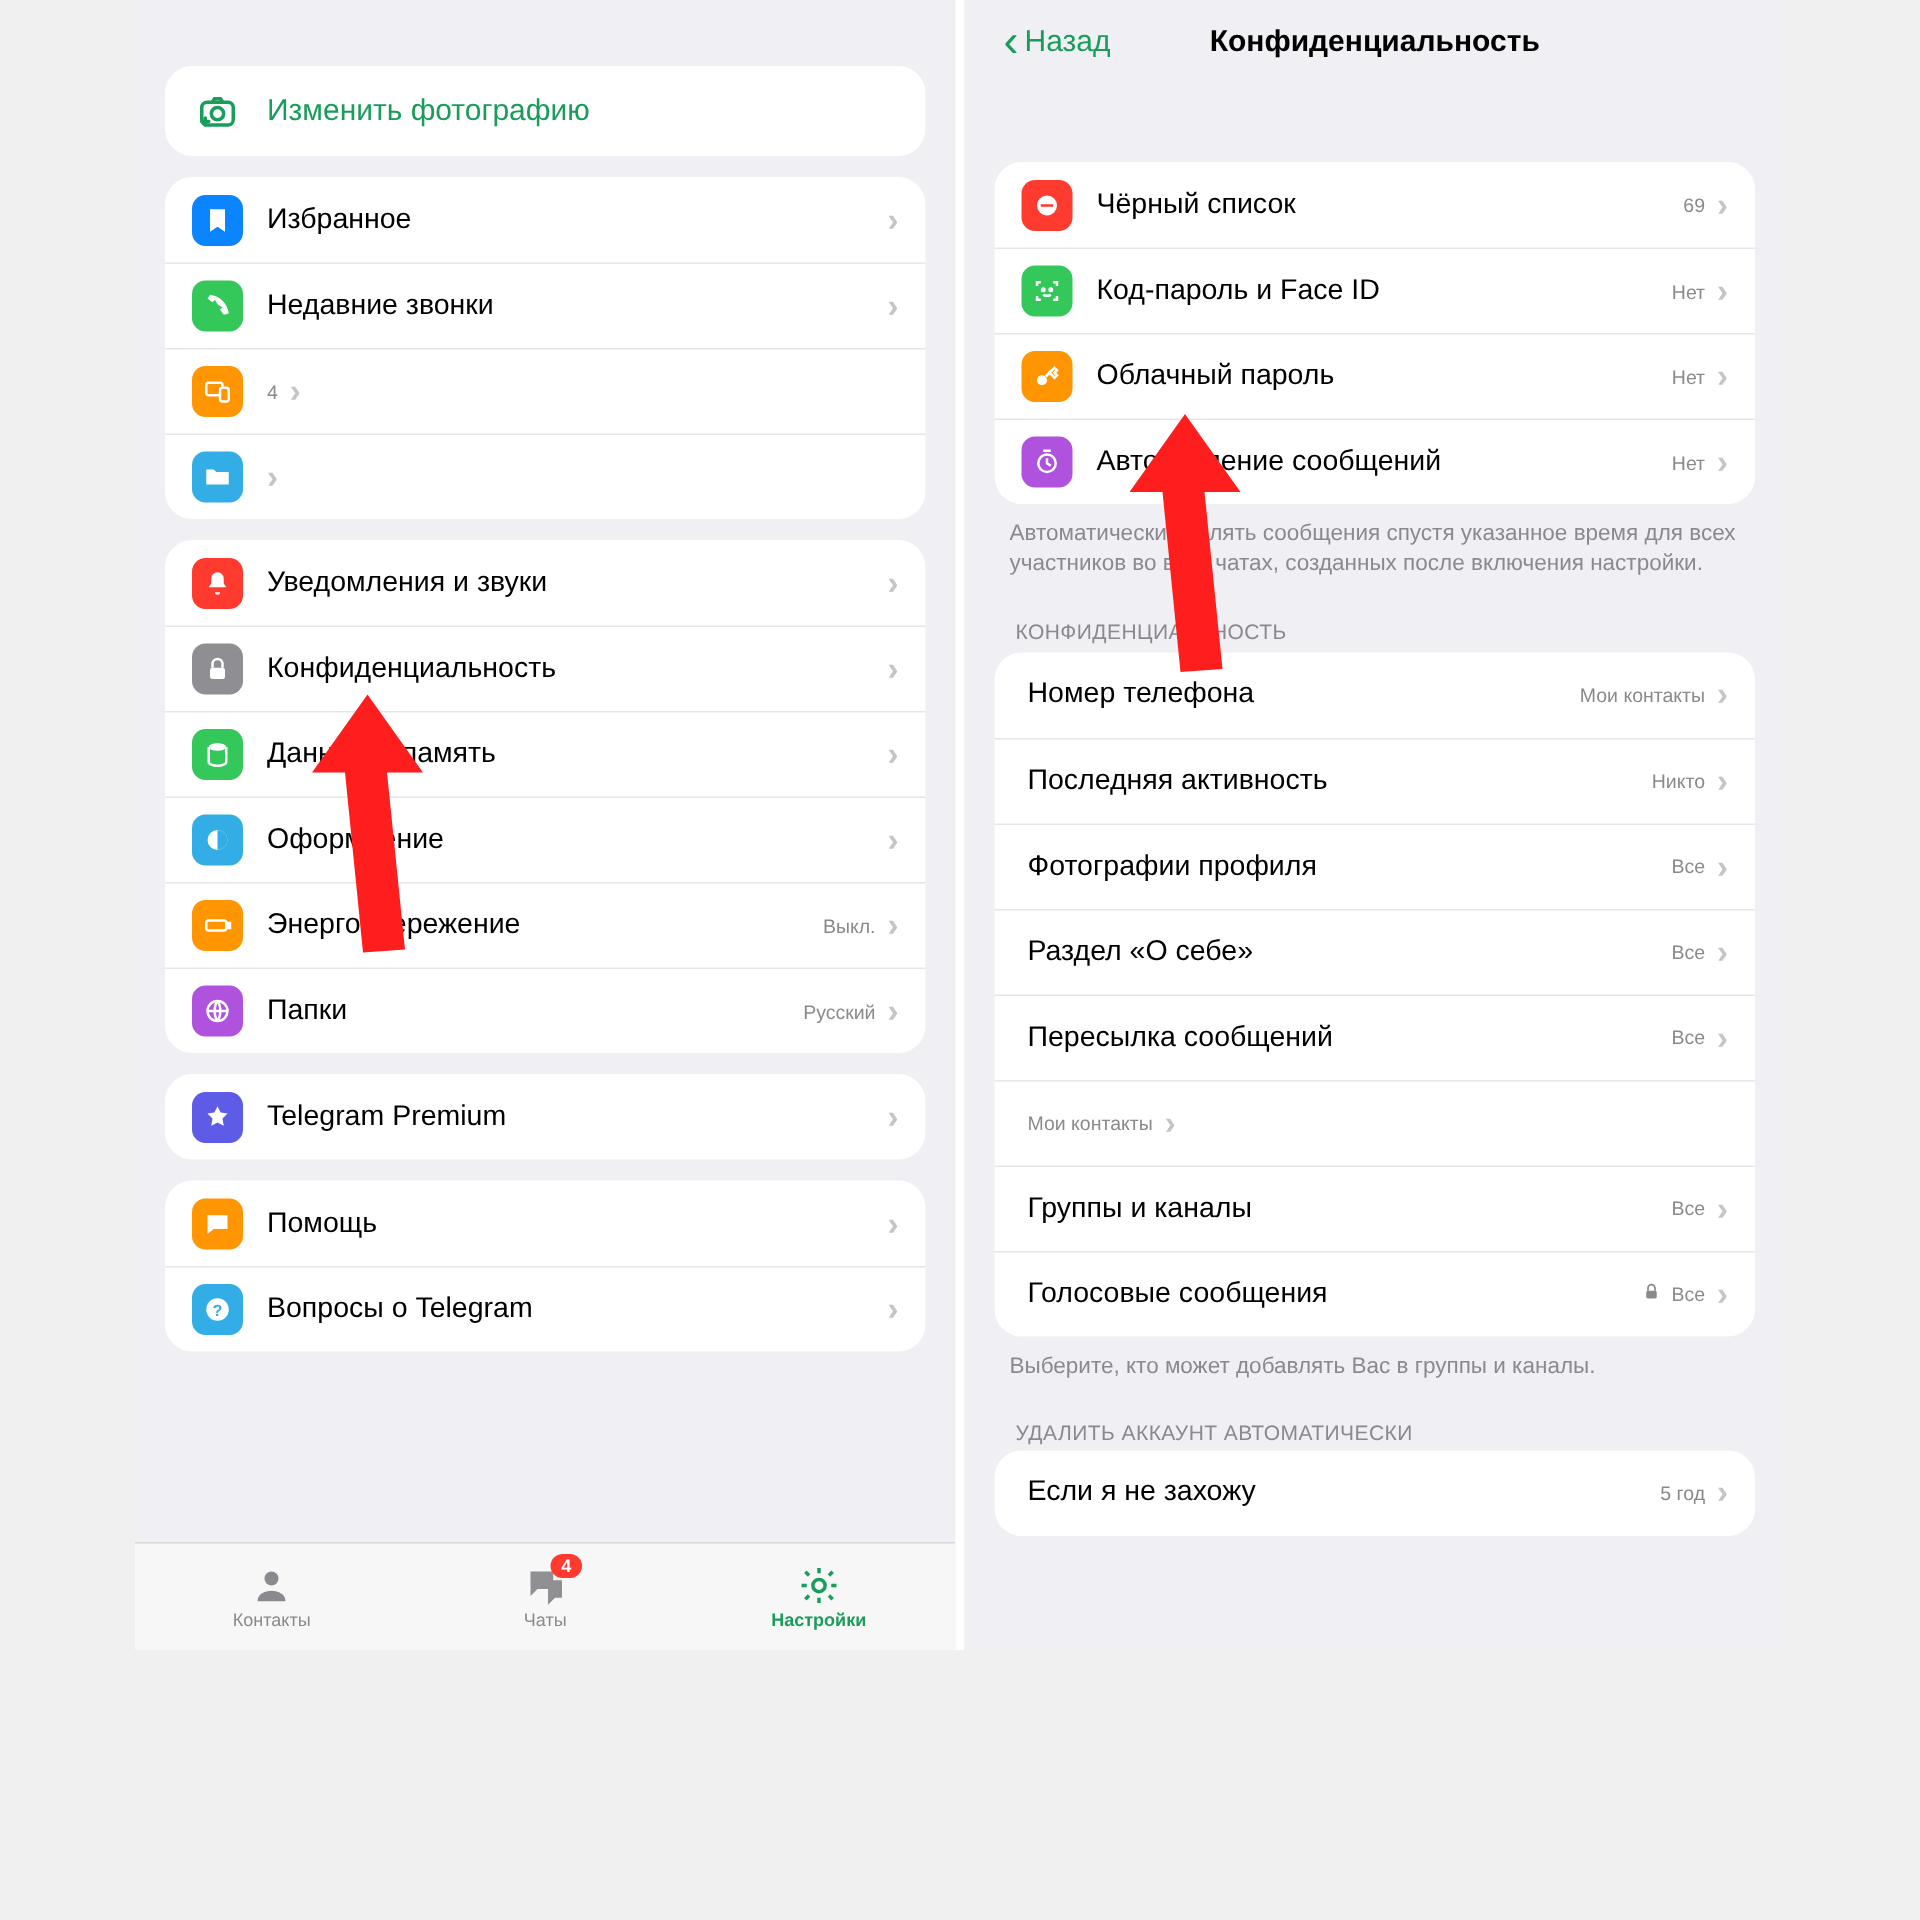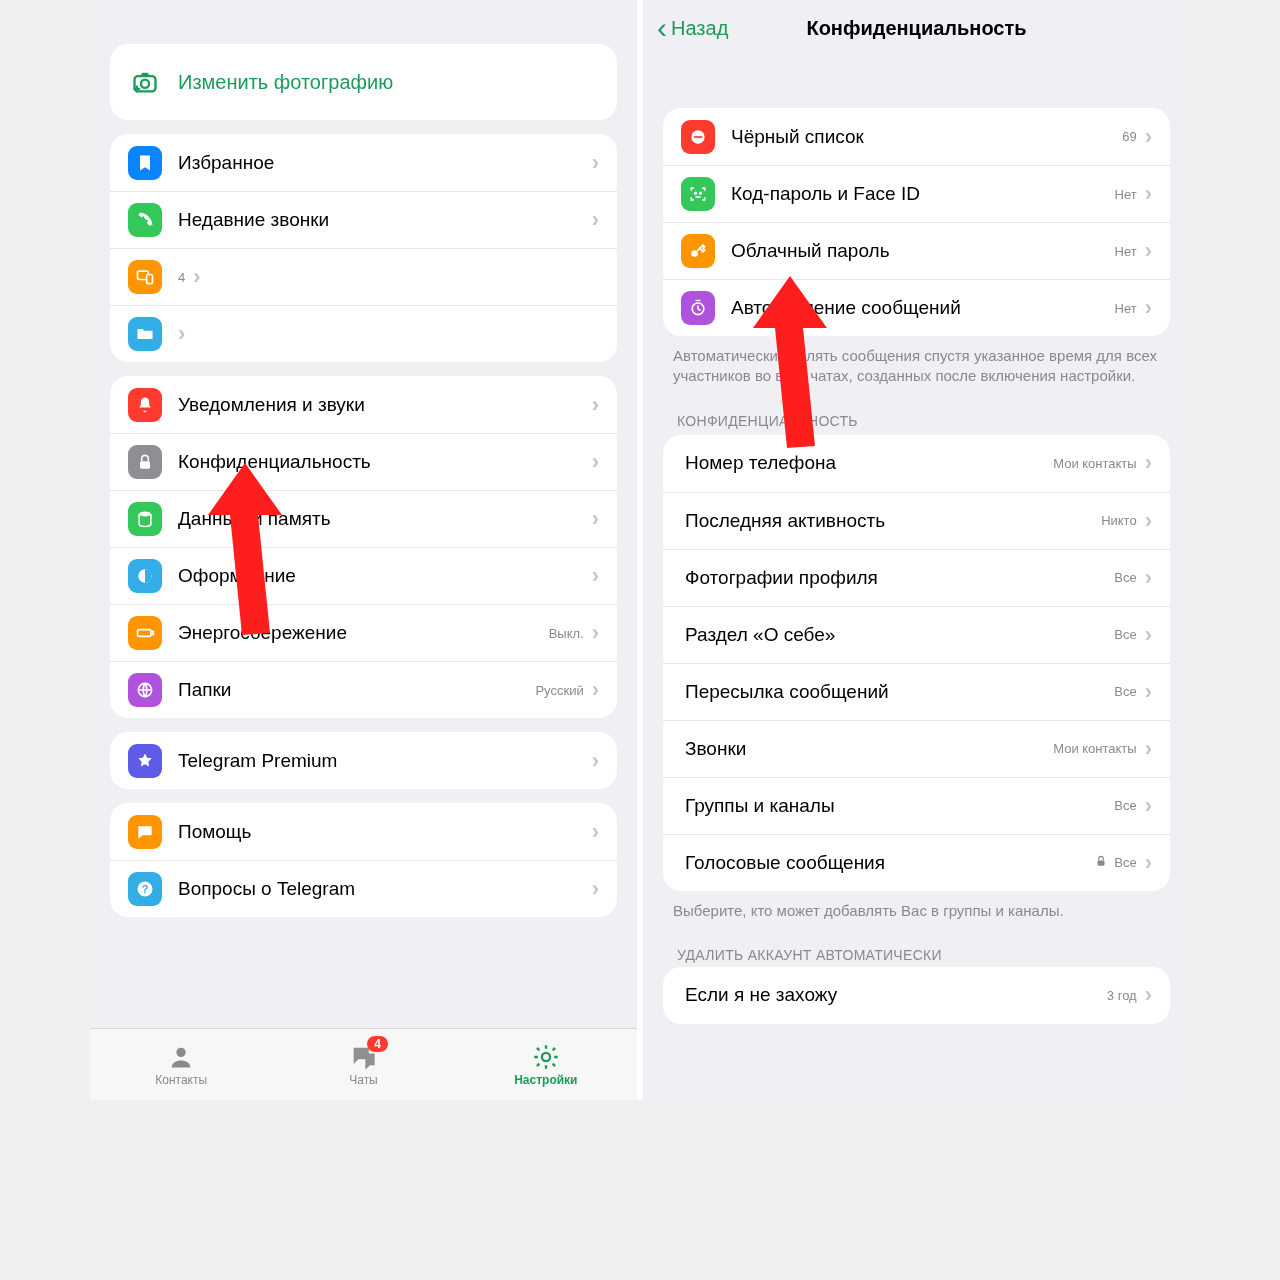--- a/index.html
+++ b/index.html
@@ -13,25 +13,25 @@
   .group{background:#ffffff;border-radius:18px;margin:14px 20px 0 20px;overflow:hidden;}
   .row{display:flex;align-items:center;height:57px;padding:0 18px;border-top:1px solid #e6e6e8;cursor:pointer;}
   .group .row:first-child{border-top:none;}
   .row .app-icon{width:34px;height:34px;border-radius:9px;margin-right:16px;flex:none;display:flex;align-items:center;justify-content:center;color:#fff;}
   .row .label{flex:1;font-size:19px;color:#000;}
   .row .value{font-size:13px;color:#8a8a8e;margin-right:8px;display:flex;align-items:center;gap:6px;}
   .row .chev{color:#c5c5c7;font-size:22px;font-weight:600;}
   .row.no-icon .label{margin-left:0;}
   .row.no-icon{padding-left:22px;}
   
-  .group-top .row{height:76px;}
+  .group-top .row{height:60px;}
   .group-top .label{color:#1a9c5a;font-size:20px;}
   .group-top .app-icon{background:none;color:#1a9c5a;width:34px;height:34px;}
   
-  .hdr{display:flex;align-items:center;height:56px;padding:0 14px;position:relative;}
+  .hdr{display:flex;align-items:center;height:56px;padding:0 26px;position:relative;}
   .hdr .back{color:#1a9c5a;font-size:20px;display:flex;align-items:center;gap:4px;cursor:pointer;}
   .hdr .title{position:absolute;left:0;right:0;text-align:center;font-size:20px;font-weight:600;pointer-events:none;}
   
   .sect-h{font-size:14px;color:#8a8a8e;letter-spacing:.3px;margin:26px 34px 2px 34px;text-transform:uppercase;}
   .sect-f{font-size:15px;color:#8a8a8e;margin:10px 30px 0 30px;line-height:1.35;}
   
   .tabbar{position:absolute;bottom:0;left:0;right:0;height:72px;background:#f7f7f8;border-top:1px solid #d6d6d8;display:flex;}
   .tab{flex:1;display:flex;flex-direction:column;align-items:center;justify-content:center;font-size:12px;color:#8a8a8e;gap:2px;position:relative;cursor:pointer;}
   .tab svg{width:28px;height:28px;}
   .tab.active{color:#1a9c5a;font-weight:bold;}
@@ -319,21 +319,20 @@
           <span class="label">Раздел «О себе»</span>
           <span class="value">Все</span>
           <span class="chev">›</span>
         </div>
         <div class="row no-icon">
           <span class="label">Пересылка сообщений</span>
           <span class="value">Все</span>
           <span class="chev">›</span>
         </div>
         <div class="row no-icon">
-          <span class="label">Звонки</span>
           <span class="value">Мои контакты</span>
           <span class="chev">›</span>
         </div>
         <div class="row no-icon">
           <span class="label">Группы и каналы</span>
           <span class="value">Все</span>
           <span class="chev">›</span>
         </div>
         <div class="row no-icon">
           <span class="label">Голосовые сообщения</span>
@@ -346,21 +345,21 @@
           </span>
           <span class="chev">›</span>
         </div>
       </div>
       <div class="sect-f">Выберите, кто может добавлять Вас в группы и каналы.</div>
 
       <div class="sect-h">УДАЛИТЬ АККАУНТ АВТОМАТИЧЕСКИ</div>
       <div class="group" style="margin-top:4px;">
         <div class="row no-icon">
           <span class="label">Если я не захожу</span>
-          <span class="value">3 год</span>
+          <span class="value">5 год</span>
           <span class="chev">›</span>
         </div>
       </div>
     </div>
 
     <svg class="arrow" style="left:92px;top:268px;" width="120" height="190" viewBox="0 0 120 190">
       <path d="M55 8 L18 60 L40 60 L52 180 L80 178 L68 60 L92 60 Z" fill="#ff1e1e"></path>
     </svg>
 
   </div>

